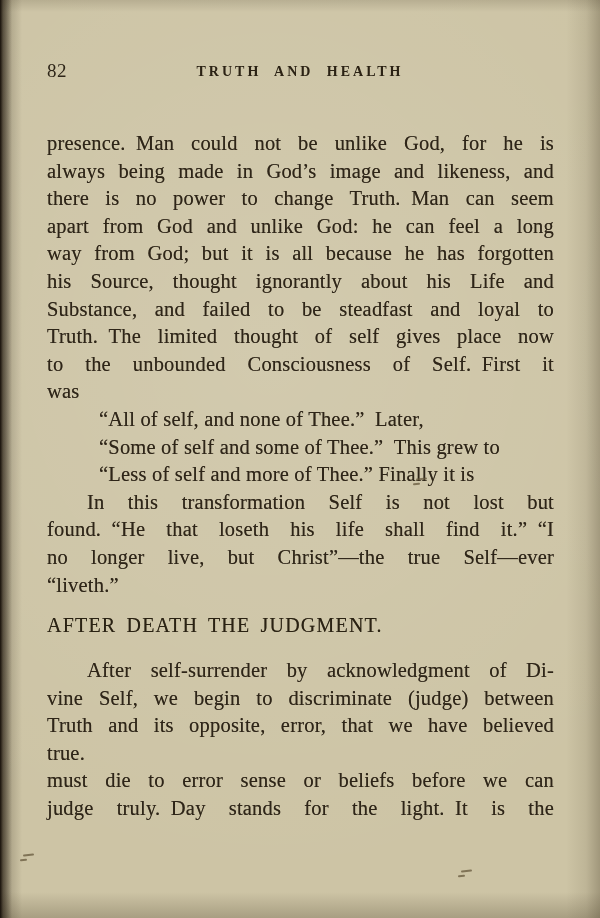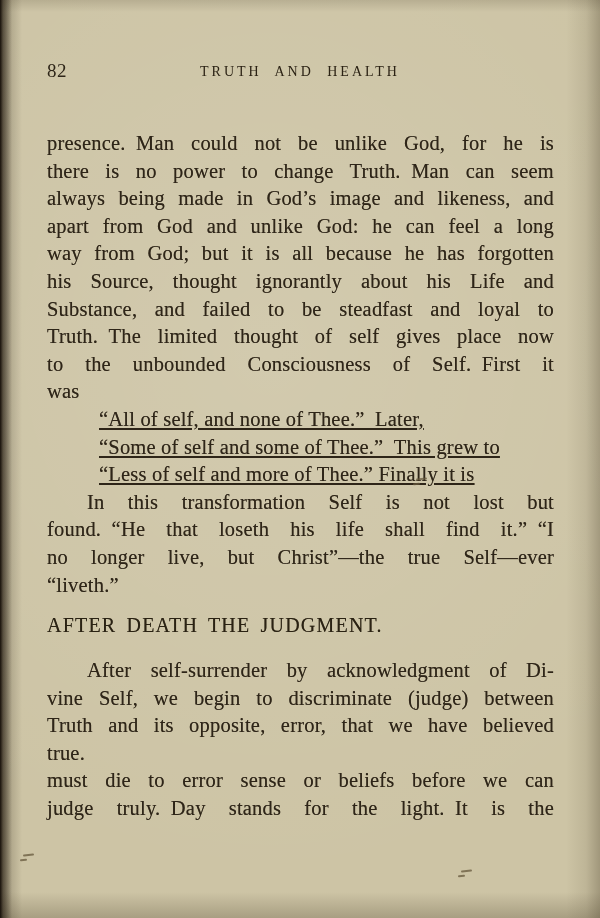--- a/index.html
+++ b/index.html
@@ -42,21 +42,21 @@
     left: 47px;
     top: 0;
     font-size: 19px;
     letter-spacing: 0.5px;
   }
   .running-title {
     display: block;
     text-align: center;
     padding-top: 4px;
     font-size: 14px;
-    font-weight: 400;
+    font-weight: 700;
     letter-spacing: 3px;
     word-spacing: 7px;
     color: #2b2214;
   }
   .body-text {
     position: absolute;
     top: 130px;
     left: 47px;
     width: 507px;
   }
@@ -66,21 +66,21 @@
     white-space: nowrap;
     letter-spacing: 0.2px;
     text-shadow: 0 0 0.5px rgba(46,37,24,0.55);
   }
   .line.j {
     white-space: normal;
     text-align: justify;
     text-align-last: justify;
   }
   .line.indent { text-indent: 40px; }
-  .quote-block { margin-left: 52px; text-decoration: underline; }
+  .quote-block { margin-left: 52px; }
   .section-heading {
     margin: 12px 0 18px 0;
     font-size: 20px;
     font-weight: 500;
     line-height: 28px;
     text-align: left;
     letter-spacing: 1.2px;
     word-spacing: 4px;
     color: #2a2213;
     text-shadow: 0 0 0.5px rgba(42,34,19,0.55);
@@ -109,22 +109,22 @@
   <div class="gutter-shadow"></div>
 
   <div class="header">
     <span class="page-number">82</span>
     <span class="running-title">TRUTH AND HEALTH</span>
   </div>
 
   <div class="body-text" id="body-text">
       <div class="para-block">
         <div class="line j">presence. Man could not be unlike God, for he is</div>
+        <div class="line j">always being made in God’s image and likeness, and</div>
         <div class="line j">there is no power to change Truth. Man can seem</div>
-        <div class="line j">always being made in God’s image and likeness, and</div>
         <div class="line j">apart from God and unlike God: he can feel a long</div>
         <div class="line j">way from God; but it is all because he has forgotten</div>
         <div class="line j">his Source, thought ignorantly about his Life and</div>
         <div class="line j">Substance, and failed to be steadfast and loyal to</div>
         <div class="line j">Truth. The limited thought of self gives place now</div>
         <div class="line j">to the unbounded Consciousness of Self. First it</div>
         <div class="line">was</div>
       </div>
       <div class="quote-block">
         <div class="line">“All of self, and none of Thee.” Later,</div>

